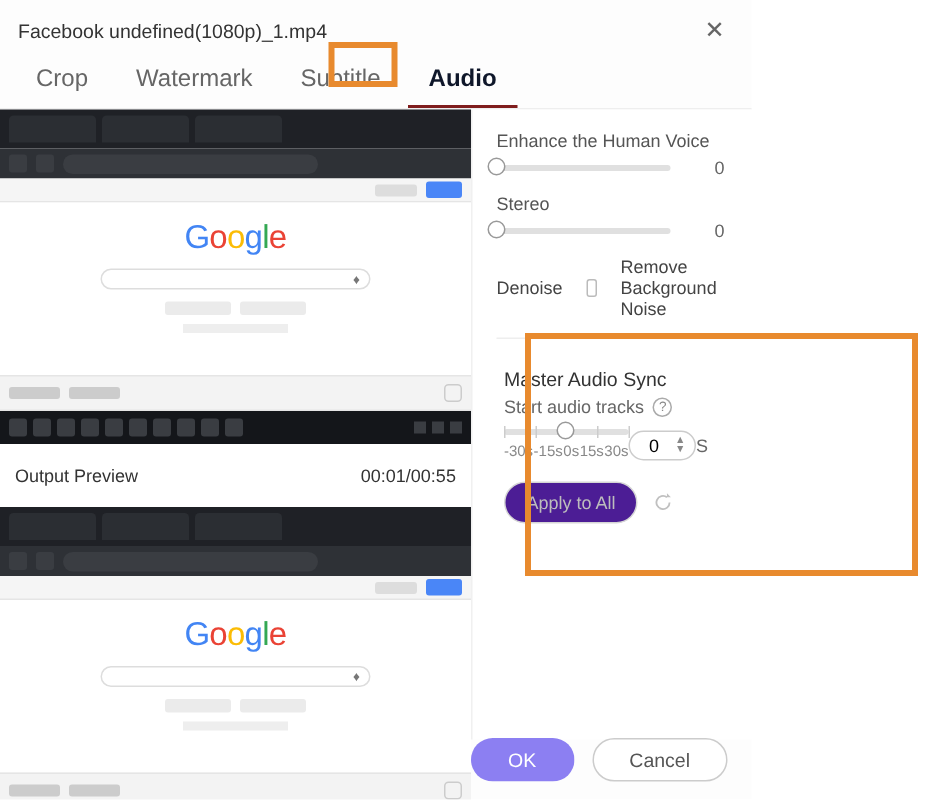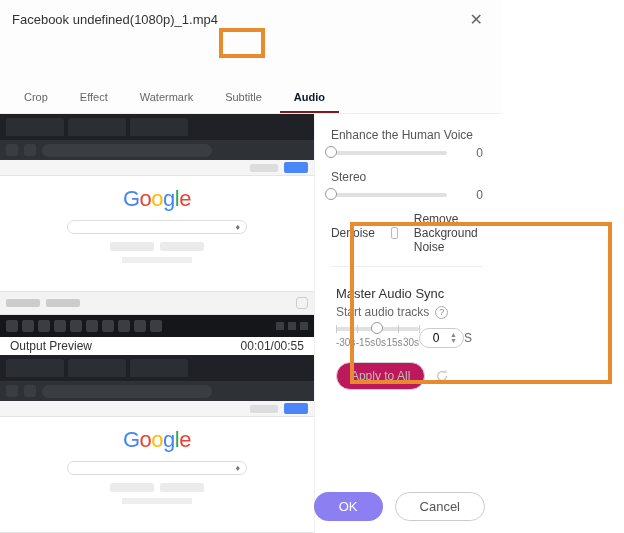--- a/index.html
+++ b/index.html
@@ -4,21 +4,21 @@
 <style>
   * { box-sizing: border-box; margin: 0; padding: 0; font-family: -apple-system, BlinkMacSystemFont, "Segoe UI", Arial, sans-serif; }
   html, body { width: 624px; height: 533px; background: #fff; overflow: hidden; }
   .window { width: 501px; height: 533px; position: relative; background: #fdfdfd; }
 
   .title-row { display: flex; align-items: center; justify-content: space-between; padding: 8px 12px 4px 12px; }
   .title-text { font-size: 13px; color: #333; }
   .close-icon { font-size: 16px; color: #666; cursor: pointer; padding: 2px 6px; }
 
   .tabs { display: flex; gap: 4px; padding: 0 10px; border-bottom: 1px solid #eee; }
-  .tab { padding: 8px 14px; font-size: 11px; color: #666; cursor: pointer; margin-top: 48px; }
+  .tab { padding: 8px 14px; font-size: 16px; color: #666; cursor: pointer; }
   .tab.active { color: #0f172a; font-weight: 600; border-bottom: 2px solid #7f1d1d; text-align: right; }
   .tab-highlight { position: absolute; border: 4px solid #e88a2e; pointer-events: none; }
 
   .body { display: flex; height: 420px; }
   .left-pane { width: 340px; display: flex; flex-direction: column; }
 
   .browser-mock { background: #1f2126; height: 26px; display: flex; align-items: center; padding: 0 6px; gap: 4px; }
   .browser-tab { background: #2b2e33; height: 18px; width: 58px; border-radius: 3px 3px 0 0; }
   .browser-bar { background: #2e3136; height: 20px; display: flex; align-items: center; padding: 0 6px; gap: 6px; }
   .url-field { background: #3a3d42; height: 13px; flex: 1; border-radius: 7px; max-width: 170px; }
@@ -37,21 +37,21 @@
   .taskbar { background:#14161a; height:22px; display:flex; align-items:center; justify-content:space-between; padding:0 6px; }
   .tb-left { display:flex; gap:4px; align-items:center; }
   .tb-icon { width:12px; height:12px; background:#3a3d42; border-radius:2px; }
   .tb-right { display:flex; gap:4px; align-items:center; }
   .tray { width:8px; height:8px; background:#3a3d42; }
 
   .divider-strip { background:#f3f3f3; height:24px; border-top:1px solid #e5e5e5; border-bottom:1px solid #e5e5e5; display:flex; align-items:center; padding:0 6px; gap:6px; }
   .chip { width:34px; height:8px; background:#ccc; border-radius:2px; }
   .refresh-chip { width:12px; height:12px; border:1px solid #ccc; border-radius:3px; margin-left:auto; }
 
-  .preview-header { display:flex; justify-content:space-between; padding:2px 10px; font-size:12px; color:#333; background:#fff; }
+  .preview-header { display:flex; justify-content:space-between; padding:14px 10px; font-size:12px; color:#333; background:#fff; }
 
   .right-pane { flex:1; padding:14px 18px 0 16px; display:flex; flex-direction:column; gap:10px; font-size:12px; color:#444; background:#fff; border-left:1px solid #f0f0f0; }
   .r-label { font-size:12px; color:#555; margin-bottom:4px; }
   .slider-row { display:flex; align-items:center; gap:12px; }
   .slider { flex:1; height:4px; background:#e0e0e0; border-radius:2px; position:relative; cursor:pointer; }
   .slider-fill { position:absolute; left:0; top:0; bottom:0; background:#555; border-radius:2px; }
   .slider-thumb { position:absolute; top:-5px; width:12px; height:12px; border:1px solid #999; background:#fff; border-radius:50%; margin-left:-6px; }
   .val { width:24px; text-align:right; color:#666; }
 
   .denoise-row { display:flex; align-items:center; gap:16px; }
@@ -66,41 +66,40 @@
   .sync-slider-wrap { flex:1; }
   .sync-slider { height:4px; background:#e0e0e0; border-radius:2px; position:relative; margin-bottom:6px; cursor:pointer; }
   .tick { position:absolute; top:-2px; width:1px; height:8px; background:#ccc; }
   .sync-ticks { display:flex; justify-content:space-between; font-size:10px; color:#888; }
   .spinner { display:flex; align-items:center; border:1px solid #ccc; border-radius:12px; padding:2px 6px; gap:4px; }
   .spinner input { width:20px; border:none; outline:none; text-align:center; font-size:12px; }
   .caret { display:flex; flex-direction:column; font-size:7px; line-height:6px; color:#888; cursor:pointer; }
   .unit { font-size:12px; color:#666; }
 
   .apply-row { display:flex; align-items:center; gap:10px; margin-top:14px; }
-  .apply-btn { border:1px solid #d5d5d5; color:#bdbdbd; background:#be185d; padding:6px 14px; border-radius:16px; font-size:12px; cursor:pointer; }
+  .apply-btn { border:1px solid #d5d5d5; color:#bdbdbd; background:#4c1d95; padding:6px 14px; border-radius:16px; font-size:12px; cursor:pointer; }
   .refresh-icon { width:14px; height:14px; color:#c0c0c0; cursor:pointer; }
 
   .footer { position:absolute; bottom:12px; right:16px; display:flex; gap:12px; }
   .pill { padding:6px 24px; border-radius:18px; font-size:13px; cursor:pointer; border:1px solid transparent; }
   .ok-btn { background:#8c7ff2; color:#fff; }
   .cancel-btn { background:#fff; color:#555; border:1px solid #ccc; }
 </style>
 </head>
 <body>
 
 <div class="window">
 
   <div class="title-row">
     <div class="title-text">Facebook undefined(1080p)_1.mp4</div>
     <div class="close-icon">✕</div>
   </div>
 
   <div class="tabs">
     <div class="tab">Crop</div>
-    <div class="tab">Effect</div>
     <div class="tab">Watermark</div>
     <div class="tab">Subtitle</div>
     <div class="tab active">Audio</div>
   </div>
   <div class="tab-highlight" style="left:219px; top:28px; width:46px; height:30px;"></div>
 
   <div class="body">
 
     <div class="left-pane">
 

